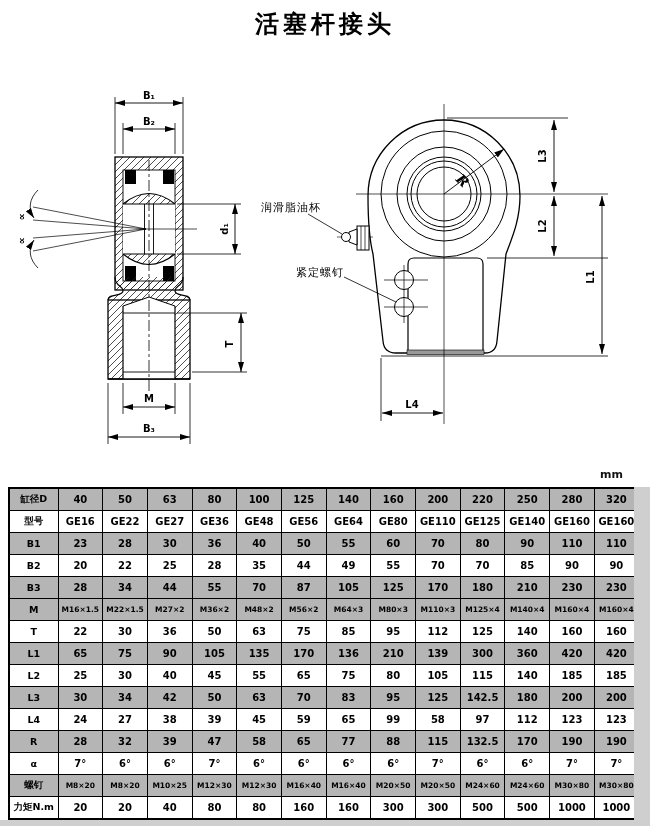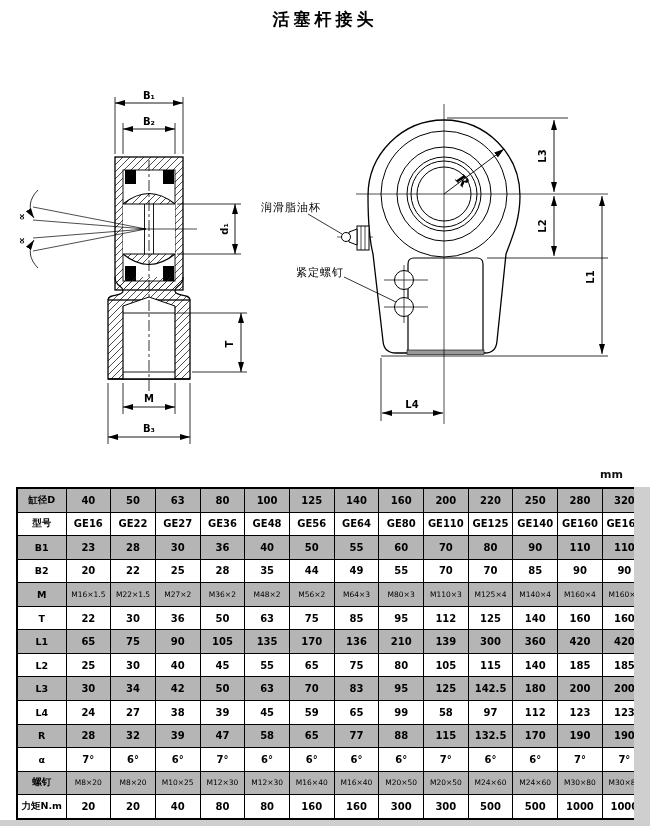--- a/index.html
+++ b/index.html
@@ -1,36 +1,36 @@
 <!DOCTYPE html>
 <html><head>
 <meta charset="utf-8">
 <style>
   html,body{margin:0;padding:0;background:#e8e8e8;}
   .page{position:relative;width:650px;height:826px;background:#fff;overflow:hidden;
         font-family:"DejaVu Sans","Liberation Sans",sans-serif;}
   .title{position:absolute;top:8px;left:0;width:650px;text-align:center;
          font-family:"DejaVu Serif","Liberation Serif",serif;
-         font-size:17px;font-weight:bold;letter-spacing:4px;color:#000;}
+         font-size:24px;font-weight:bold;letter-spacing:4px;color:#000;}
   .unit{position:absolute;left:600px;top:468px;font-size:11px;font-weight:bold;color:#111;}
   svg text{fill:#000;}
   .dim{font:600 10px "DejaVu Sans",sans-serif;}
   .cjk{font:11px "DejaVu Serif","Liberation Serif",serif;letter-spacing:1px;}
   .rlab{font:italic 700 14px "DejaVu Serif",serif;}
   
   .spec{position:absolute;left:8px;top:487px;width:632px;height:333px;
-        border-collapse:collapse;table-layout:fixed;margin-left:8px;}
+        border-collapse:collapse;table-layout:fixed;}
   .spec td{border:1px solid #000;text-align:center;vertical-align:middle;
            font:700 10px "DejaVu Sans",sans-serif;color:#000;padding:0;height:19.8px;
            white-space:nowrap;overflow:hidden;}
   .spec{border:2px solid #000;}
   .spec col.c-lbl{width:49px;}
   .spec tr.shaded td{background:#b5b5b5;}
   .spec td.lbl{font-size:9.5px;}
-  .spec td.small{font-size:7.5px;font-weight:400;letter-spacing:0;}
+  .spec td.small{font-size:7.5px;font-weight:700;letter-spacing:0;}
   .edge-r{position:absolute;left:634px;top:487px;width:16px;height:339px;background:#cfcfcf;}
   .edge-b{position:absolute;left:0;top:820px;width:650px;height:6px;background:#cfcfcf;}
 </style>
 </head>
 <body>
 
 <div class="page">
 
   <div class="title">活塞杆接头</div>
 
@@ -249,20 +249,36 @@
           <td>44</td>
           <td>49</td>
           <td>55</td>
           <td>70</td>
           <td>70</td>
           <td>85</td>
           <td>90</td>
           <td>90</td>
         </tr>
         <tr class="shaded">
+          <td class="lbl">B3</td>
+          <td>28</td>
+          <td>34</td>
+          <td>44</td>
+          <td>55</td>
+          <td>70</td>
+          <td>87</td>
+          <td>105</td>
+          <td>125</td>
+          <td>170</td>
+          <td>180</td>
+          <td>210</td>
+          <td>230</td>
+          <td>230</td>
+        </tr>
+        <tr class="shaded">
           <td class="lbl">M</td>
           <td class="small">M16×1.5</td>
           <td class="small">M22×1.5</td>
           <td class="small">M27×2</td>
           <td class="small">M36×2</td>
           <td class="small">M48×2</td>
           <td class="small">M56×2</td>
           <td class="small">M64×3</td>
           <td class="small">M80×3</td>
           <td class="small">M110×3</td>

